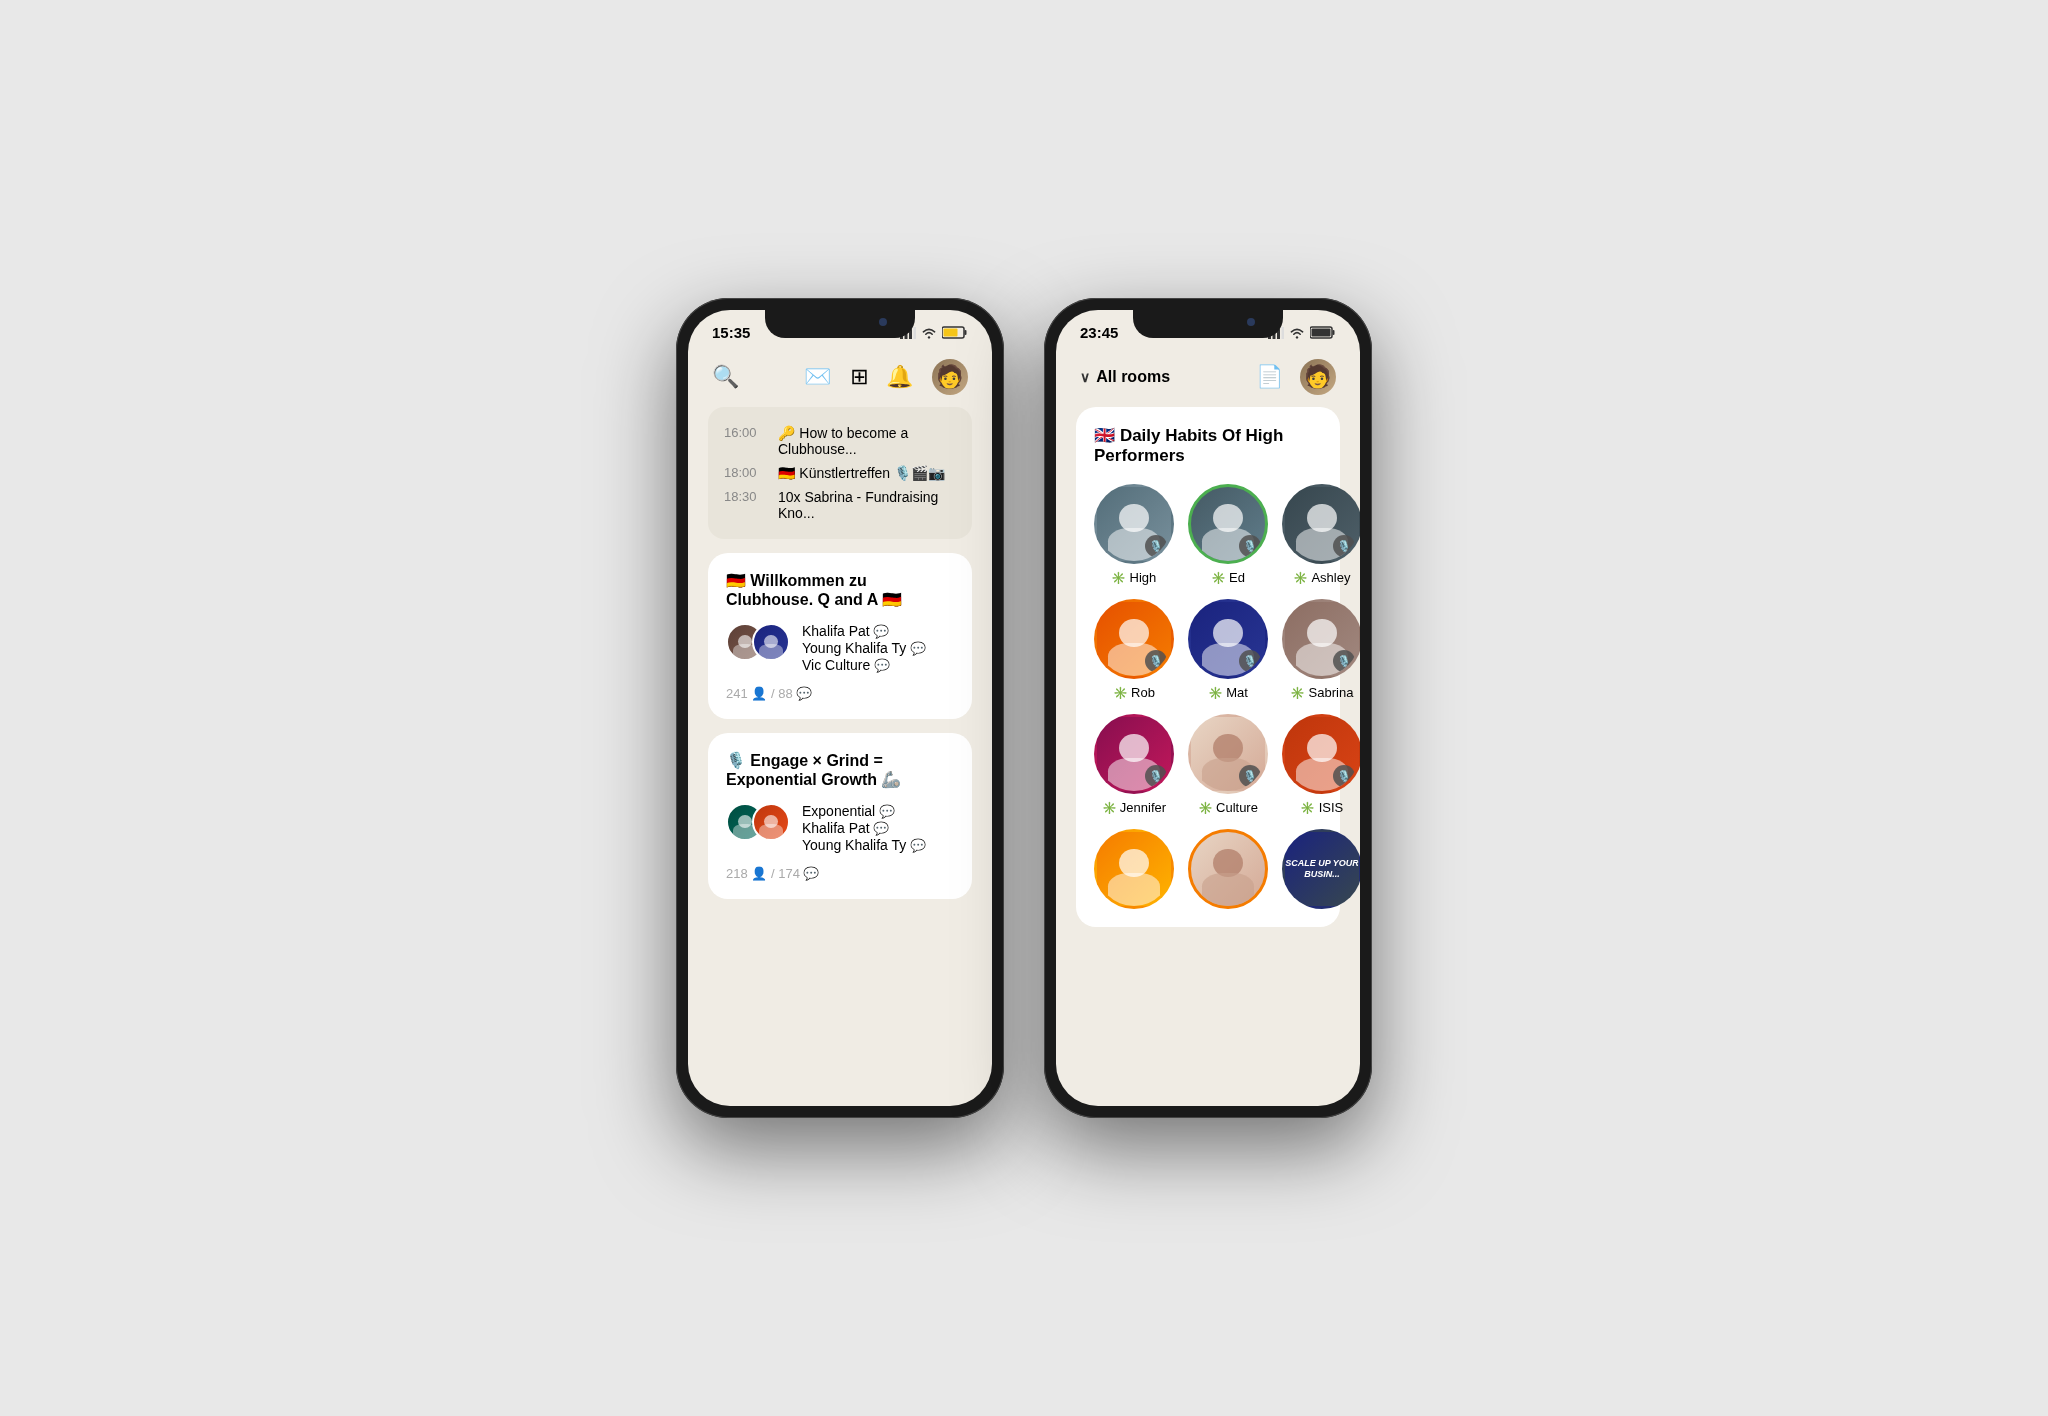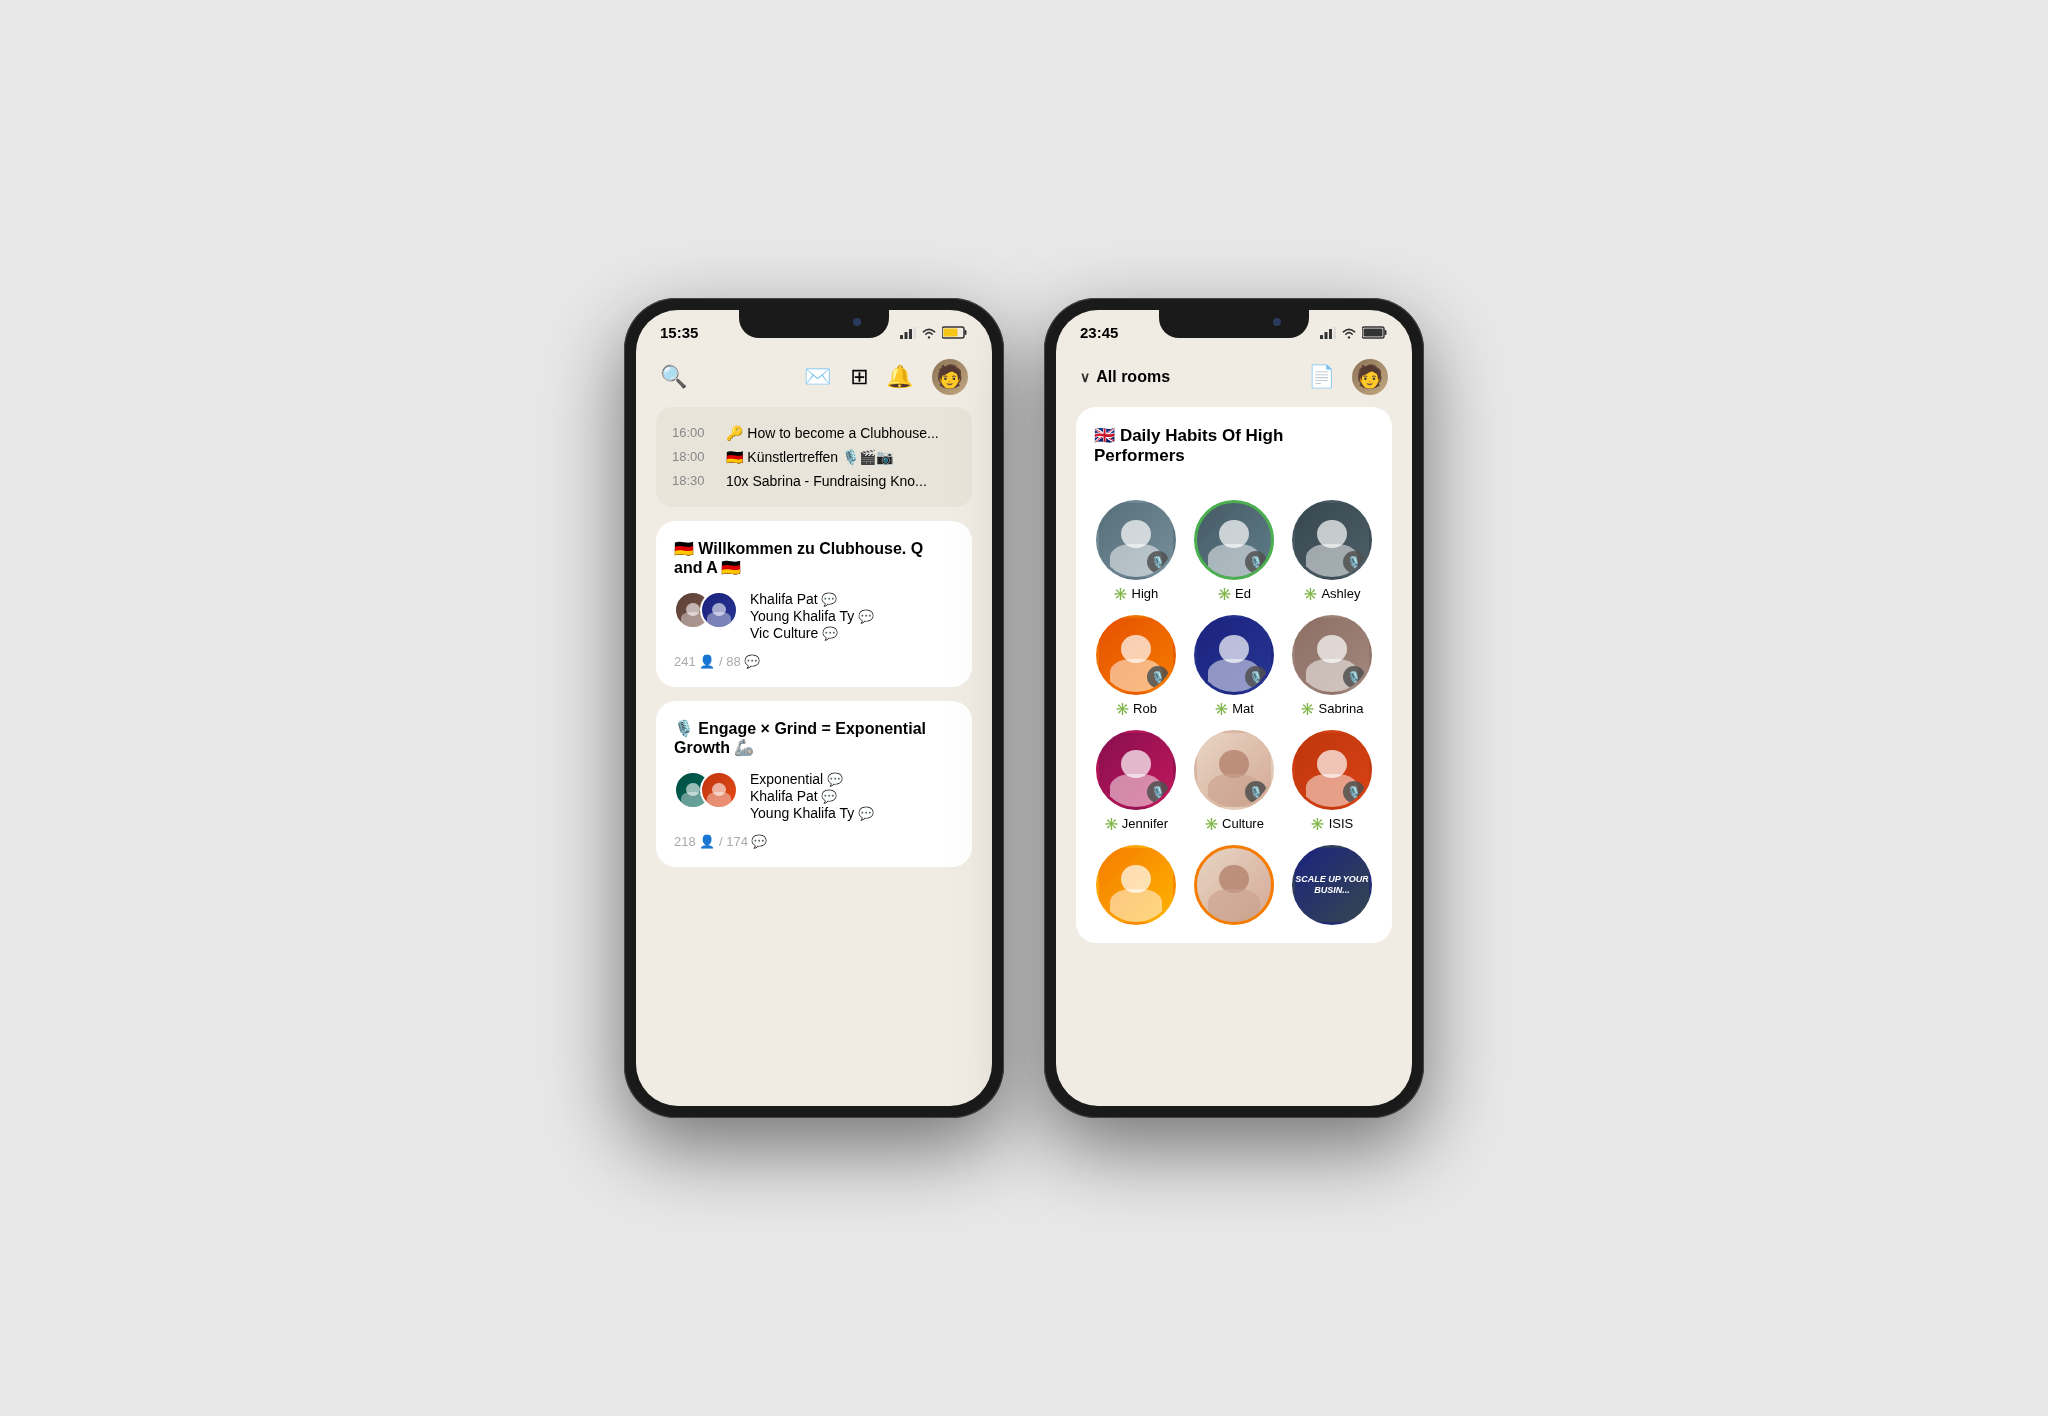--- a/index.html
+++ b/index.html
@@ -9,21 +9,21 @@
       justify-content: center;
       align-items: center;
       min-height: 100vh;
       font-family: -apple-system, BlinkMacSystemFont, 'Segoe UI', sans-serif;
       gap: 40px;
       padding: 40px;
     }
 
     
     .phone {
-      width: 380px;
+      width: 328px;
       height: 820px;
       background: #1a1a1a;
       border-radius: 52px;
       padding: 12px;
       box-shadow: 0 30px 80px rgba(0,0,0,0.5), inset 0 0 0 1px #444;
       position: relative;
     }
     .phone-inner {
       width: 100%;
       height: 100%;
@@ -150,21 +150,21 @@
     
     .room-detail-card {
       background: #fff;
       border-radius: 20px;
       padding: 18px;
       margin-bottom: 14px;
     }
     .room-detail-title {
       font-size: 17px;
       font-weight: 700;
-      margin-bottom: 34px;
+      margin-bottom: 18px;
     }
 
     
     .speaker-grid {
       display: grid;
       grid-template-columns: repeat(3, 1fr);
       gap: 14px;
       text-align: center;
     }
     .speaker-cell { display: flex; flex-direction: column; align-items: center; gap: 6px; }

